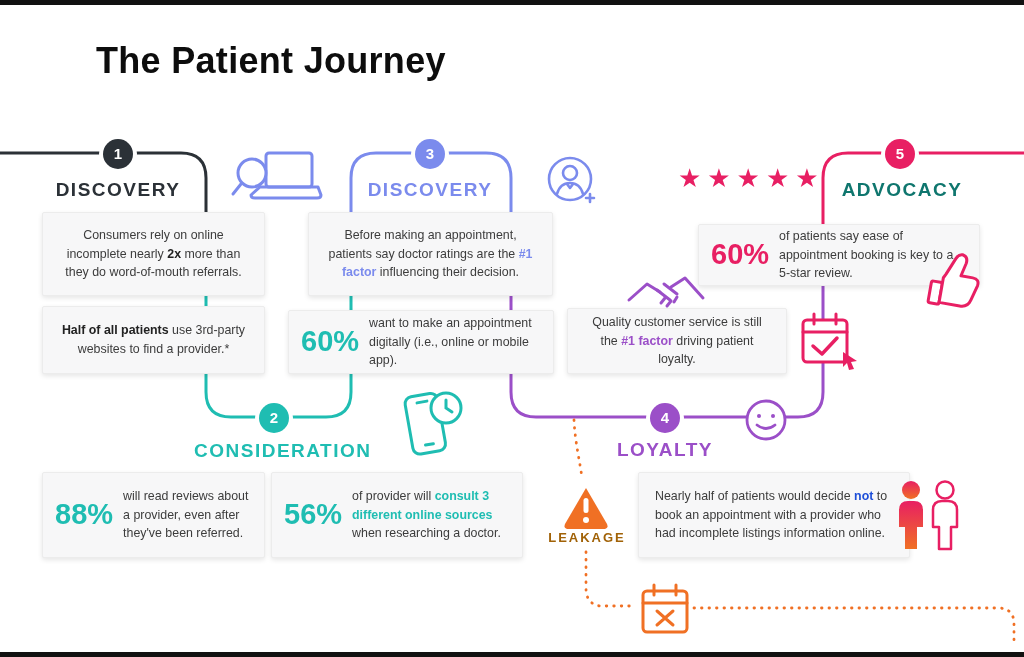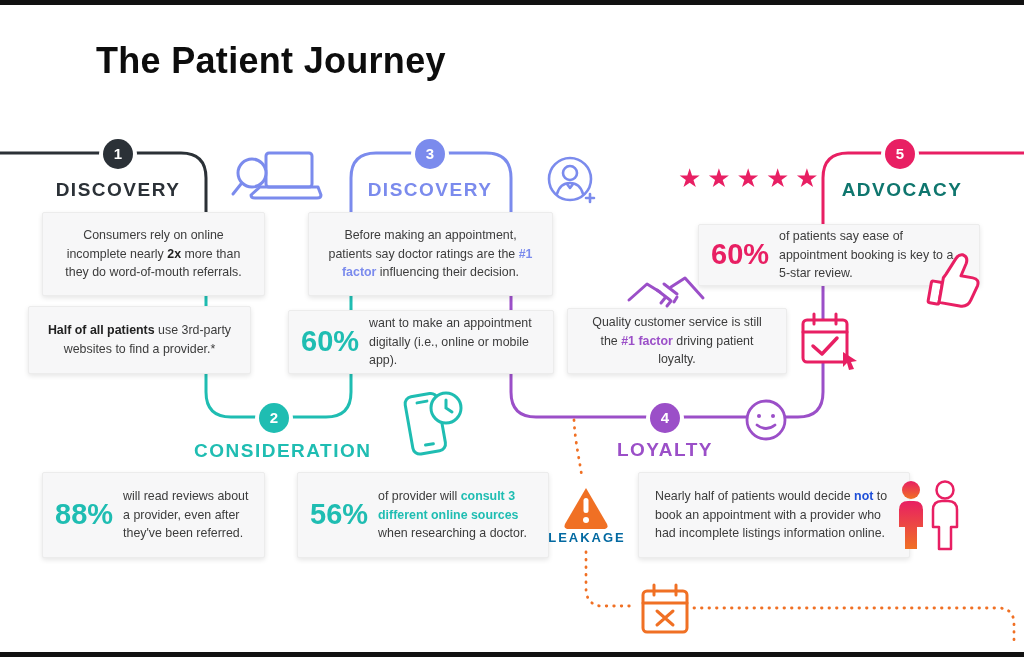--- a/index.html
+++ b/index.html
@@ -39,21 +39,21 @@
   .stage-label{
     position:absolute;z-index:3;font-size:19px;font-weight:700;
     letter-spacing:1.5px;text-align:center;width:160px;
   }
   #stars{
     position:absolute;z-index:3;left:678px;top:163px;color:#e81f63;
     font-size:26px;letter-spacing:6px;font-family:"DejaVu Sans",sans-serif;
   }
   #leakage-label{
     position:absolute;z-index:3;left:537px;top:530px;width:100px;text-align:center;
-    color:#0369a1;font-size:13px;font-weight:700;letter-spacing:2px;
+    color:#a16207;font-size:13px;font-weight:700;letter-spacing:2px;
   }
   .icon{z-index:3;}
 </style>
 </head>
 <body>
 <div id="canvas">
 
 <div class="bar" style="top:0"></div>
 <div class="bar" style="top:652px"></div>
 
@@ -88,21 +88,21 @@
 
 <div class="node" style="left:885px;top:139px;background:#e81f63"><span>5</span></div>
 <div class="stage-label" style="left:822px;top:179px;color:#0f766e">ADVOCACY</div>
 
 <div id="stars">★★★★★</div>
 
 <div class="card center" style="left:42px;top:212px;width:223px;height:84px;padding:8px 14px">
   <p><span>Consumers rely on online incomplete nearly </span><b>2x</b><span> more than they do word-of-mouth referrals.</span></p>
 </div>
 
-<div class="card center" style="left:28px;top:306px;width:223px;height:68px;padding:8px 16px">
+<div class="card center" style="left:42px;top:306px;width:223px;height:68px;padding:8px 16px">
   <p><b>Half of all patients</b><span> use 3rd-party websites to find a provider.*</span></p>
 </div>
 
 <div class="card center" style="left:308px;top:212px;width:245px;height:84px;padding:8px 16px">
   <p><span>Before making an appointment, patients say doctor ratings are the </span><span class="accent blue">#1 factor</span><span> influencing their decision.</span></p>
 </div>
 
 <div class="card statcard" style="left:288px;top:310px;width:266px;height:64px">
   <span class="stat teal">60%</span>
   <p style="width:186px">want to make an appointment digitally (i.e., online or mobile app).</p>
@@ -115,21 +115,21 @@
 <div class="card statcard" style="left:698px;top:224px;width:282px;height:62px">
   <span class="stat pink">60%</span>
   <p style="width:200px">of patients say ease of appointment booking is key to a 5-star review.</p>
 </div>
 
 <div class="card statcard" style="left:42px;top:472px;width:223px;height:86px">
   <span class="stat teal">88%</span>
   <p style="width:130px">will read reviews about a provider, even after they've been referred.</p>
 </div>
 
-<div class="card statcard" style="left:297px;top:472px;width:252px;height:86px">
+<div class="card statcard" style="left:271px;top:472px;width:252px;height:86px">
   <span class="stat teal">56%</span>
   <p style="width:165px"><span>of provider will </span><span class="accent teal">consult 3 different online sources</span><span> when researching a doctor.</span></p>
 </div>
 
 <div class="card" style="left:638px;top:472px;width:272px;height:86px;padding:8px 16px;justify-content:flex-start">
   <p><span>Nearly half of patients would decide </span><span class="accent orange">not</span><span> to book an appointment with a provider who had incomplete listings information online.</span></p>
 </div>
 
 <div id="leakage-label">LEAKAGE</div>
 

